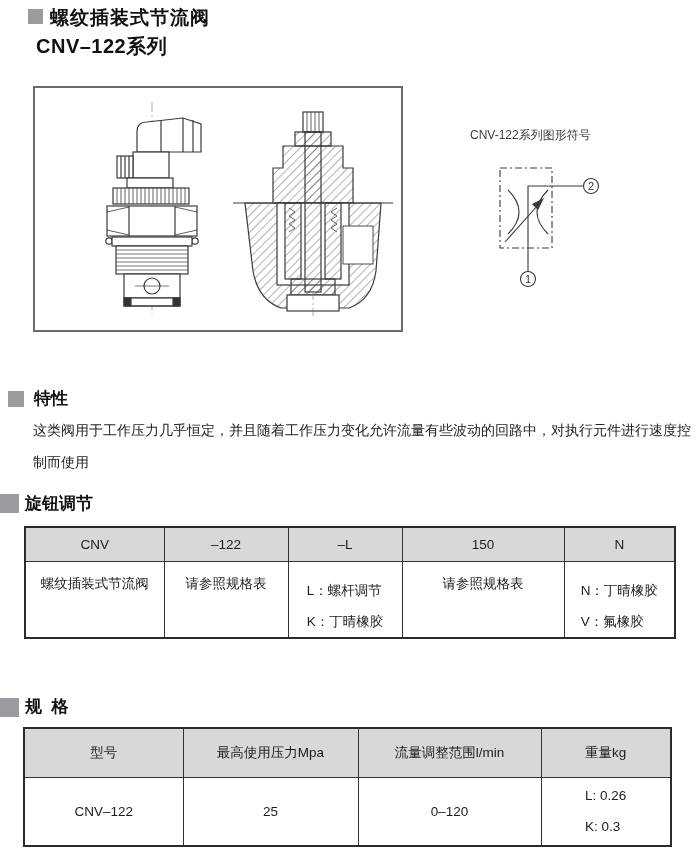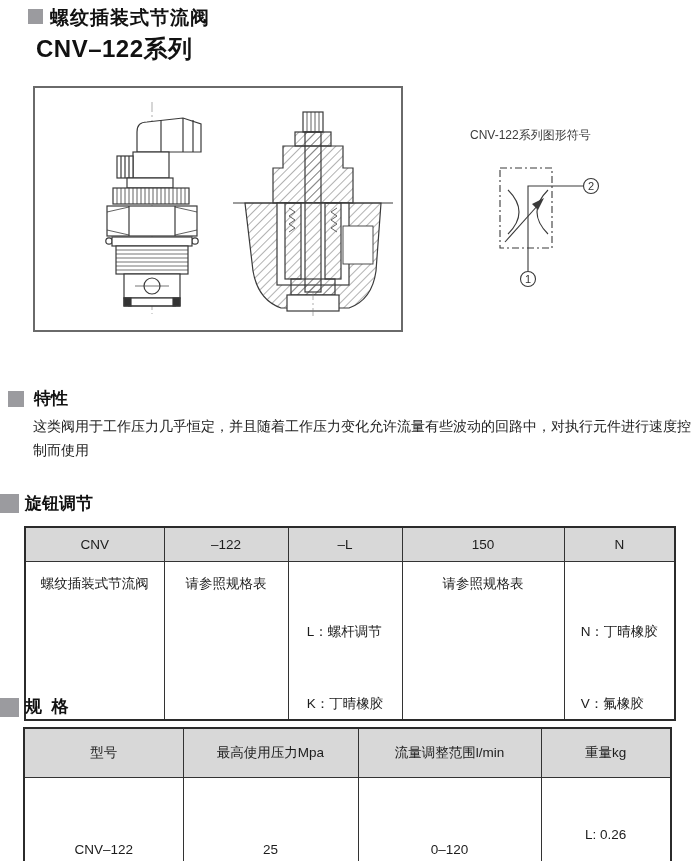--- a/index.html
+++ b/index.html
@@ -5,40 +5,40 @@
   * { margin:0; padding:0; box-sizing:border-box; }
   html,body { background:#ffffff; }
   .page {
     position:relative; width:700px; height:861px; background:#fff;
     font-family:"Liberation Sans", sans-serif; color:#1a1a1a; overflow:hidden;
   }
   .bullet { position:absolute; background:#9b9b9f; }
   .h-title { position:absolute; font-weight:bold; color:#111; }
   
   .title1 { left:50px; top:5px; font-size:19px; letter-spacing:1px; }
-  .title2 { left:36px; top:33px; font-size:24px; letter-spacing:0.5px; }
+  .title2 { left:36px; top:33px; font-size:20px; letter-spacing:0.5px; }
   
   .draw-box { position:absolute; left:33px; top:86px; width:370px; height:246px; border:2px solid #6a6a6a; background:#fff; }
   .fig-caption { position:absolute; left:470px; top:127px; font-size:12px; color:#3c3c3c; }
   
-  .feat-body { position:absolute; left:33px; top:414px; width:662px; font-size:14px; line-height:24px; color:#222; }
+  .feat-body { position:absolute; left:33px; top:414px; width:662px; font-size:14px; line-height:32px; color:#222; }
   
   table { border-collapse:collapse; table-layout:fixed; background:#fff; }
   .tbl { position:absolute; border:2px solid #2b2b2b; }
   .tbl td { border:1px solid #333; text-align:center; font-size:13.5px; color:#1c1c1c; vertical-align:middle; padding:0 4px; }
   .tbl .hdr td { background:#d8d8d8; }
   .tbl1 { left:24px; top:526px; width:650px; }
   .tbl1 .r1 td { height:34px;margin-top:41px; }
   .tbl1 .r2 td { height:36px; }
   .tbl1 .r3 td { height:76px; vertical-align:top; padding-top:13px; }
   .tbl2 { left:23px; top:727px; width:647px; }
   .tbl2 .r1 td { height:49px; }
   .tbl2 .r2 td { height:69px; }
   .twoline { display:inline-block; text-align:left; }
-  .twoline div { line-height:31px;margin-top:41px; }
+  .twoline div { line-height:31px; }
   svg { display:block; }
   .sym-label { font-size:11px; fill:#333; font-family:"Liberation Sans",sans-serif; }
 </style>
 </head>
 <body>
 
 <div class="page">
 
   <div class="bullet" style="left:28px; top:9px; width:15px; height:15px;"></div>
   <div class="h-title title1">螺纹插装式节流阀</div>

